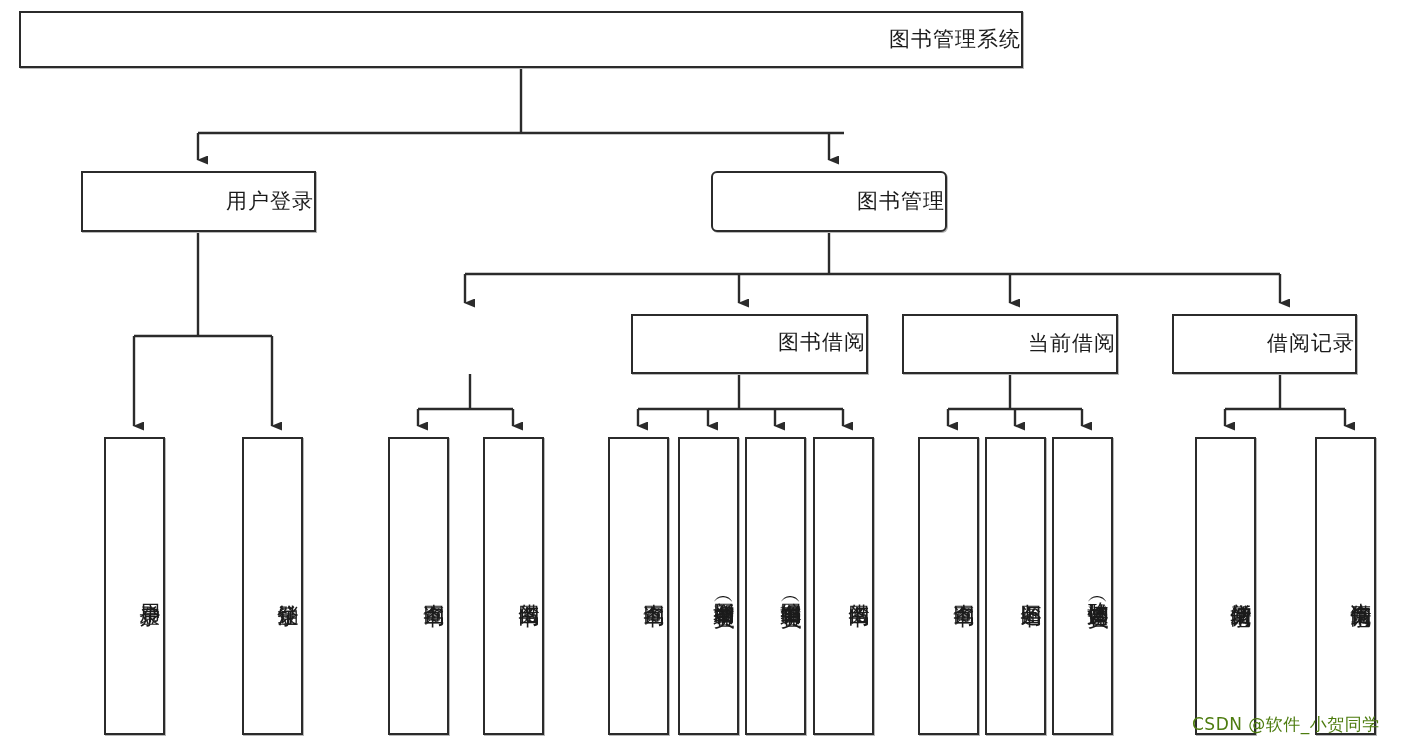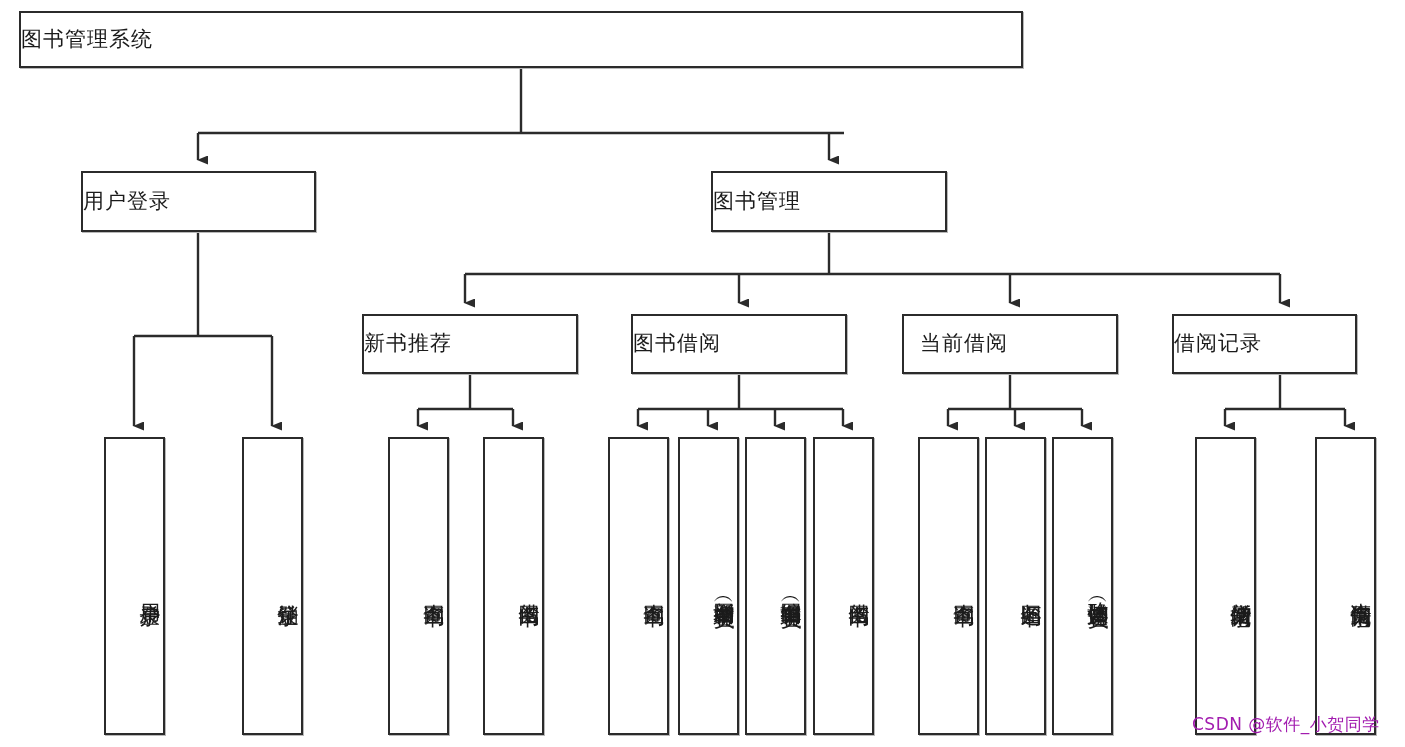--- a/index.html
+++ b/index.html
@@ -22,21 +22,21 @@
     height: 747px;
   }
   .node {
     position: absolute;
     box-sizing: border-box;
     background: #ffffff;
     border: 2px solid #2b2b2b;
     box-shadow: 1px 1px 0 0 #b8b8b8;
     display: flex;
     align-items: center;
-    justify-content: flex-start;
+    justify-content: flex-end;
     color: #1b1b1b;
   }
   .node-h {
     font-size: 21px;
     letter-spacing: 1px;
     line-height: 1.1;
     white-space: nowrap;
   }
   .node-v {
     font-size: 21px;
@@ -67,21 +67,21 @@
     fill: none;
   }
   .conn-arrow {
     fill: #2b2b2b;
   }
   #watermark {
     position: absolute;
     left: 1192px;
     top: 713px;
     font-size: 17px;
-    color: #a21caf;
+    color: #4d7c0f;
     white-space: nowrap;
     letter-spacing: 0.5px;
   }
 </style>
 </head>
 <body>
 
 <div id="diagram-root">
 
   <svg class="connectors" viewBox="0 0 1405 747" xmlns="http://www.w3.org/2000/svg">
@@ -146,28 +146,25 @@
     </g>
   </svg>
 
   <div class="node node-h" style="left: 19px; top: 11px; width: 1004px; height: 57px;">
     <span>图书管理系统</span>
   </div>
 
   <div class="node node-h" style="left: 81px; top: 171px; width: 235px; height: 61px;">
     <span>用户登录</span>
   </div>
-  <div class="node node-h" style="left: 711px; top: 171px; width: 236px; height: 61px;">
+  <div class="node node-h" style="left: 711px; top: 171px; width: 236px; height: 61px; border-radius: 6px;">
     <span>图书管理</span>
   </div>
 
-  <div class="node node-h" style="left: 362px; top: 314px; width: 216px; height: 60px;">
-    <span>新书推荐</span>
-  </div>
-  <div class="node node-h" style="left: 631px; top: 314px; width: 216px; height: 60px;">
+  <div class="node node-h" style="left: 631px; top: 314px; width: 237px; height: 60px; font-family: Liberation Mono, monospace;">
     <span>图书借阅</span>
   </div>
   <div class="node node-h" style="left: 902px; top: 314px; width: 216px; height: 60px; padding-left: 16px;">
     <span>当前借阅</span>
   </div>
   <div class="node node-h" style="left: 1172px; top: 314px; width: 185px; height: 60px;">
     <span>借阅记录</span>
   </div>
 
   <div class="node node-v" style="left: 104px; top: 437px; width: 61px; height: 298px;">

